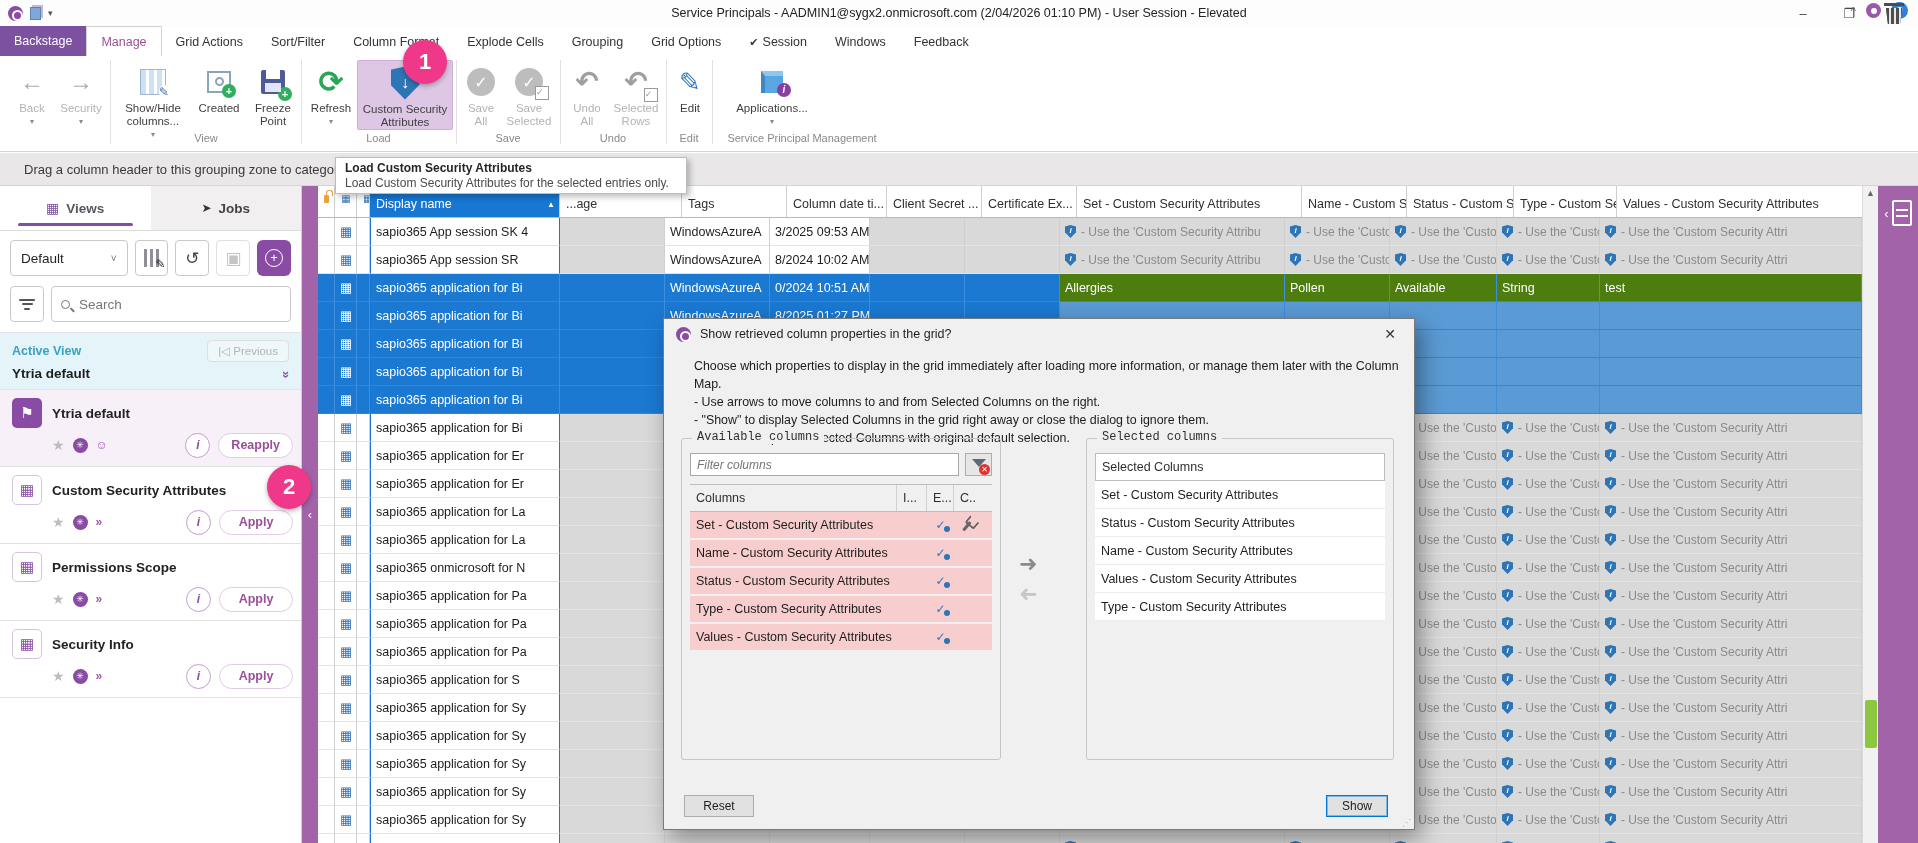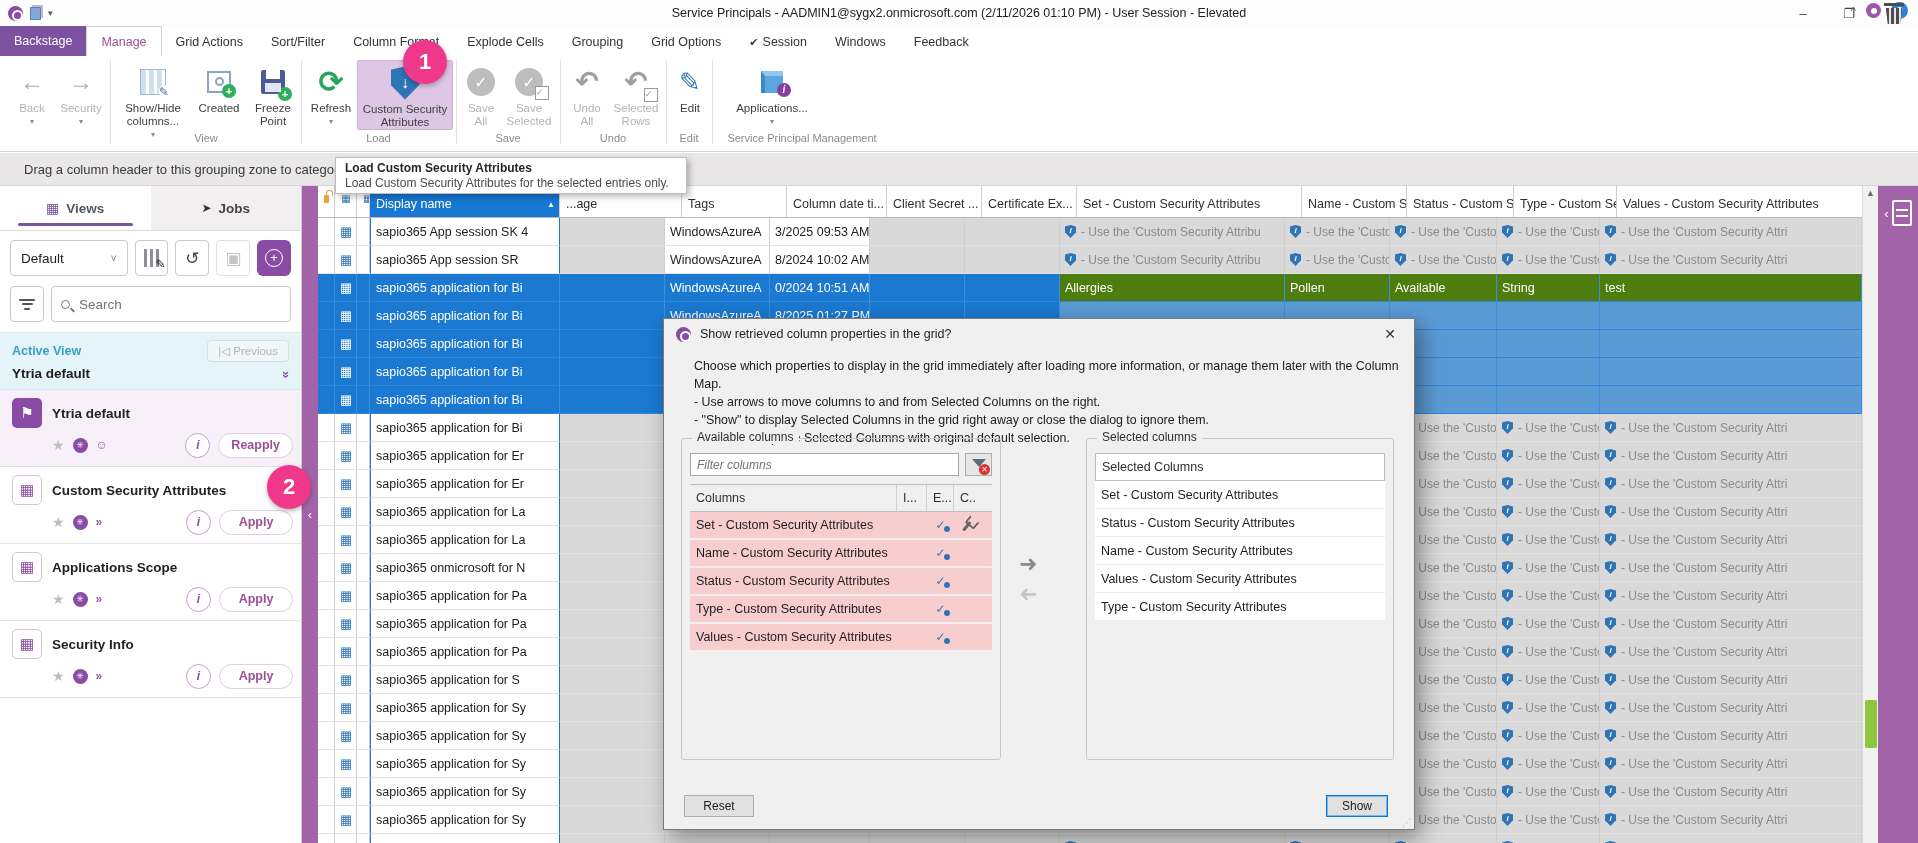--- a/index.html
+++ b/index.html
@@ -148,21 +148,21 @@
 
   
   .dialog{position:absolute;left:663px;top:318px;width:752px;height:512px;background:#f0f0f0;border:1px solid #7a7a7a;box-shadow:6px 8px 22px rgba(0,0,0,.4);z-index:40;}
   .dlg-title{height:30px;display:flex;align-items:center;padding:0 12px;gap:9px;}
   .dlg-ylogo{width:15px;height:15px;border-radius:50%;background:#8a4ba5;position:relative;flex:none;}
   .dlg-ylogo:after{content:'';position:absolute;left:4px;top:4px;width:7px;height:7px;border-radius:50%;border:2px solid #fff;}
   .dlg-title .txt{font-size:12.5px;color:#1e1e1e;}
   .dlg-close{margin-left:auto;font-size:14px;color:#333;padding:2px 6px;}
   .dlg-intro{padding:8px 14px 0 30px;font-size:12.4px;color:#1c1c1c;line-height:18px;}
   .groupbox{position:absolute;border:1px solid #c6c6c6;border-radius:3px;}
-  .groupbox .legend{position:absolute;top:-9px;left:10px;background:#f0f0f0;padding:0 5px;font-size:12px;color:#2f2f2f;}
+  .groupbox .legend{position:absolute;top:-9px;left:10px;background:#f0f0f0;padding:0 5px;font-size:12px;color:#2f2f2f;font-family:Liberation Mono, monospace;}
   .gb-avail{left:17px;top:119px;width:320px;height:322px;}
   .gb-sel{left:422px;top:119px;width:308px;height:322px;}
   .filter-row{display:flex;gap:6px;margin:14px 8px 8px 8px;}
   .filter-row input{flex:1;height:23px;border:1px solid #a9a9a9;font-size:12px;font-style:italic;color:#777;padding:0 6px;background:#fff;}
   .redfilter{width:27px;height:23px;border:1px solid #adadad;background:#e6e6e6;position:relative;}
   .redfilter:before{content:'';position:absolute;left:6px;top:5px;border-left:7px solid transparent;border-right:7px solid transparent;border-top:8px solid #5a6b7a;}
   .redfilter:after{content:'✕';position:absolute;right:1px;bottom:0;width:11px;height:11px;border-radius:50%;background:#d33;color:#fff;font-size:8px;line-height:11px;text-align:center;}
   .avtable{margin:0 8px;border-top:1px solid #bdbdbd;}
   .avhead{display:flex;border-bottom:1px solid #bdbdbd;height:27px;align-items:center;font-size:12.5px;color:#2f2f2f;}
   .avhead span{border-right:1px solid #d0d0d0;padding:0 6px;height:100%;display:flex;align-items:center;}
@@ -195,21 +195,21 @@
 <body>
 
 <div class="app">
 
   <div class="titlebar">
     <div class="tb-left">
       <span class="ylogo"></span>
       <span class="winicon"></span>
       <span class="tb-caret">▾</span>
     </div>
-    <div class="tb-title">Service Principals - AADMIN1@sygx2.onmicrosoft.com (2/11/2026 01:10 PM) - User Session - Elevated</div>
+    <div class="tb-title">Service Principals - AADMIN1@sygx2.onmicrosoft.com (2/04/2026 01:10 PM) - User Session - Elevated</div>
     <div class="tb-btns">
       <span class="tb-btn">–</span>
       <span class="tb-btn">❐</span>
       <span class="tb-btn">✕</span>
     </div>
   </div>
 
   <div class="tabrow">
 
       <div class="rtab backstage">
@@ -456,21 +456,21 @@
               <span class="ibtn">i</span>
               <span class="actbtn">Apply</span>
             </span>
           </div>
         </div>
 
         <div class="vcard">
           <div class="vc-row1">
 
             <span class="vc-icon table">▦</span>
-            <span class="vc-title">Applications Scope</span>
+            <span class="vc-title">Permissions Scope</span>
           </div>
           <div class="vc-row2">
             <span class="vc-star">★</span>
             <span class="vc-y">✳</span>
             <span class="vc-extra">»</span>
             <span class="vc-btns">
               <span class="ibtn">i</span>
               <span class="actbtn">Apply</span>
             </span>
           </div>

